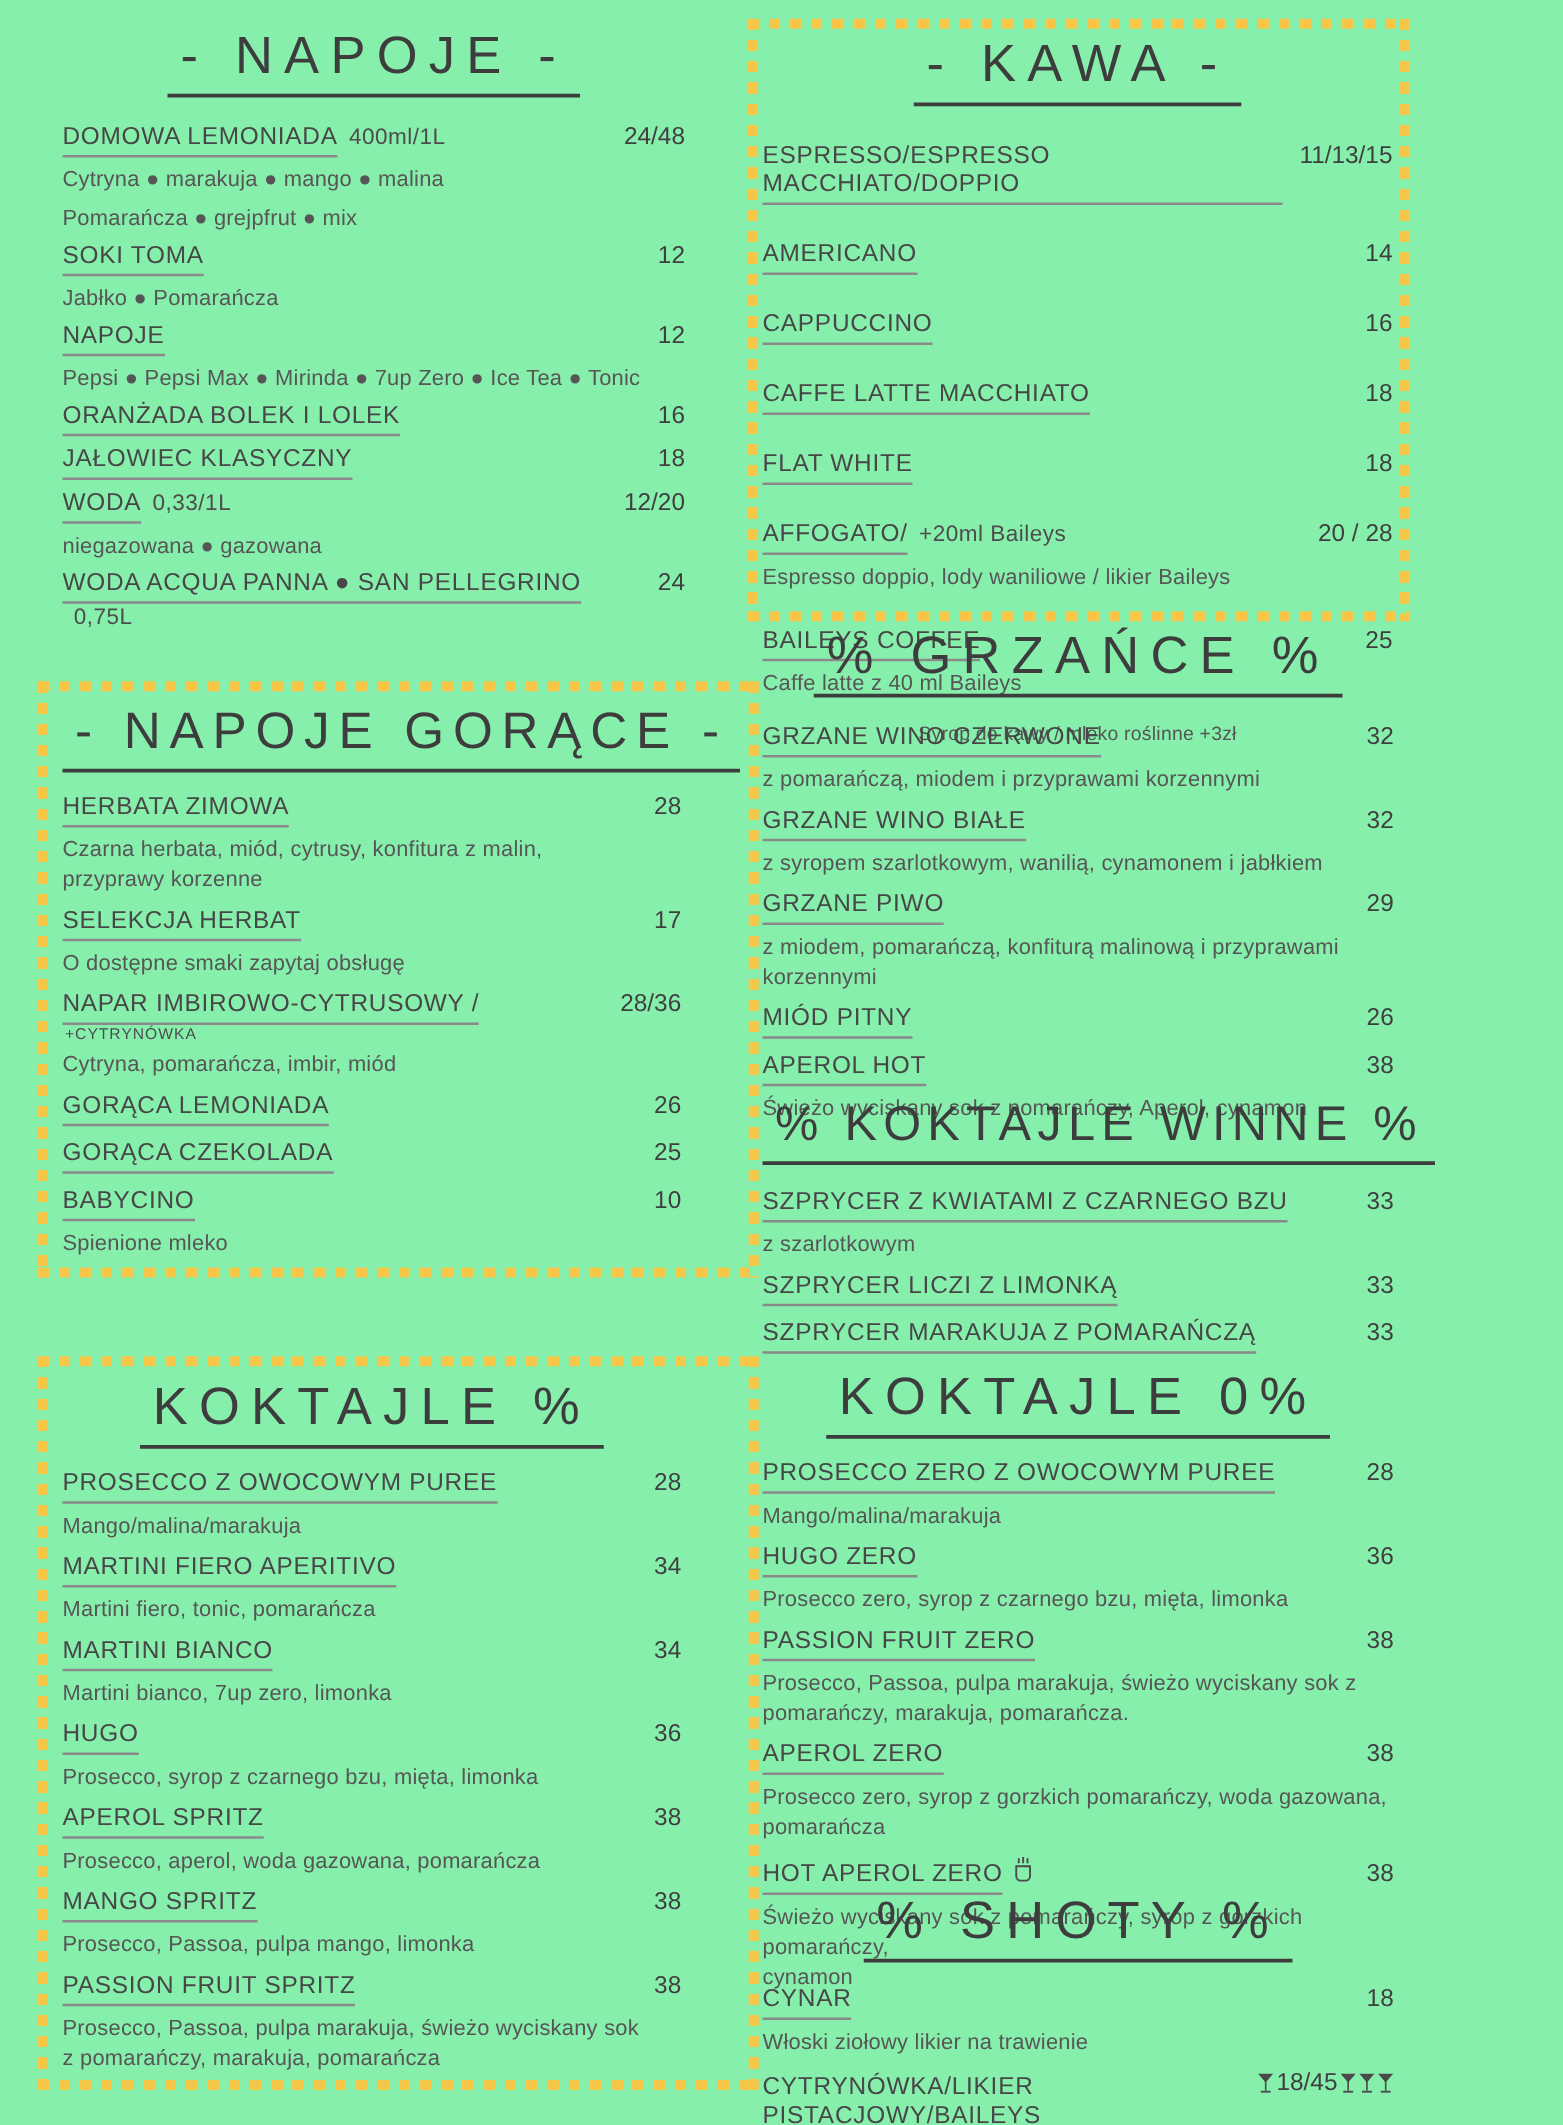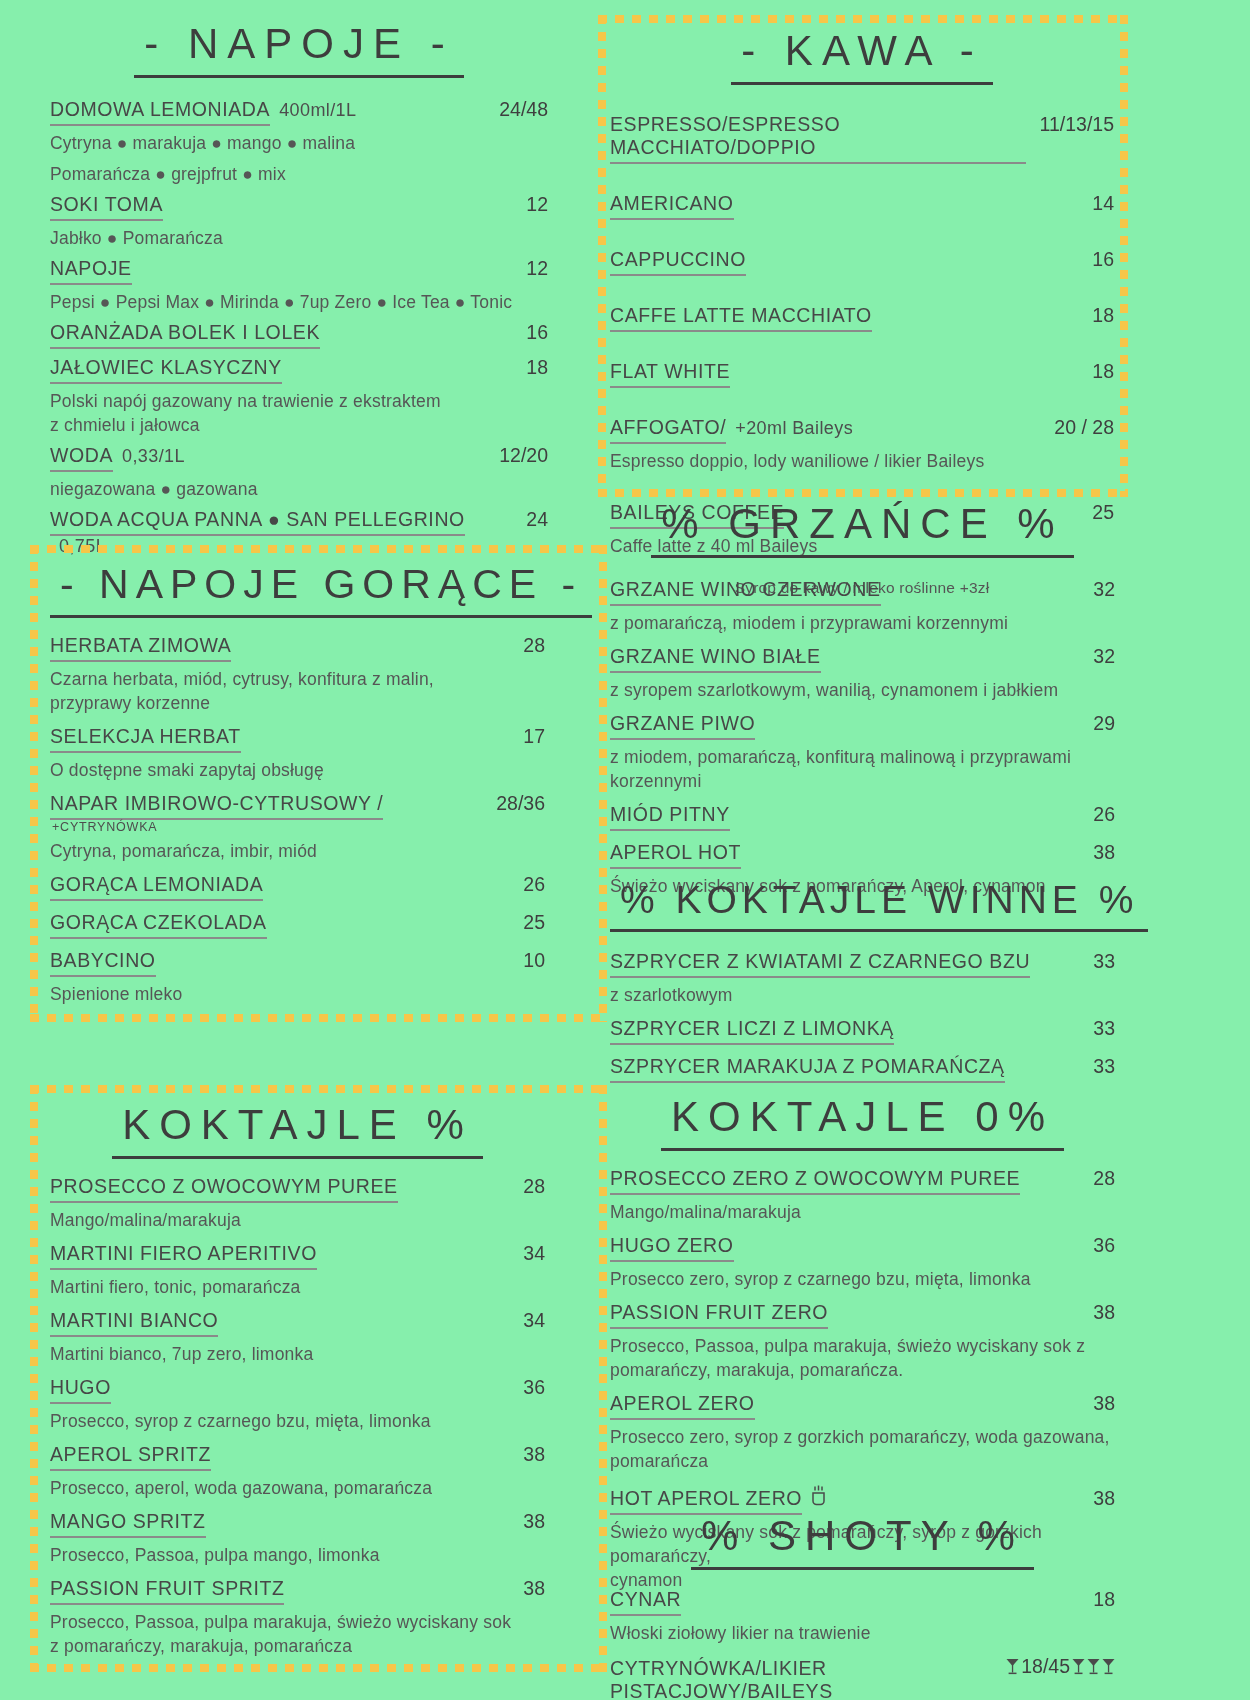--- a/index.html
+++ b/index.html
@@ -122,22 +122,20 @@
         </div>
         <div class="menu-item">
           <div class="item-row">
             <span class="item-name-wrap">
               <span class="item-name">JAŁOWIEC KLASYCZNY</span>
             </span>
             <span class="item-price">
               <span>18</span>
             </span>
           </div>
-          <div class="item-desc">Polski napój gazowany na trawienie z ekstraktem
-z chmielu i jałowca</div>
         </div>
         <div class="menu-item">
           <div class="item-row">
             <span class="item-name-wrap">
               <span class="item-name">WODA</span>
               <span class="item-vol">0,33/1L</span>
             </span>
             <span class="item-price">
               <span>12/20</span>
             </span>

